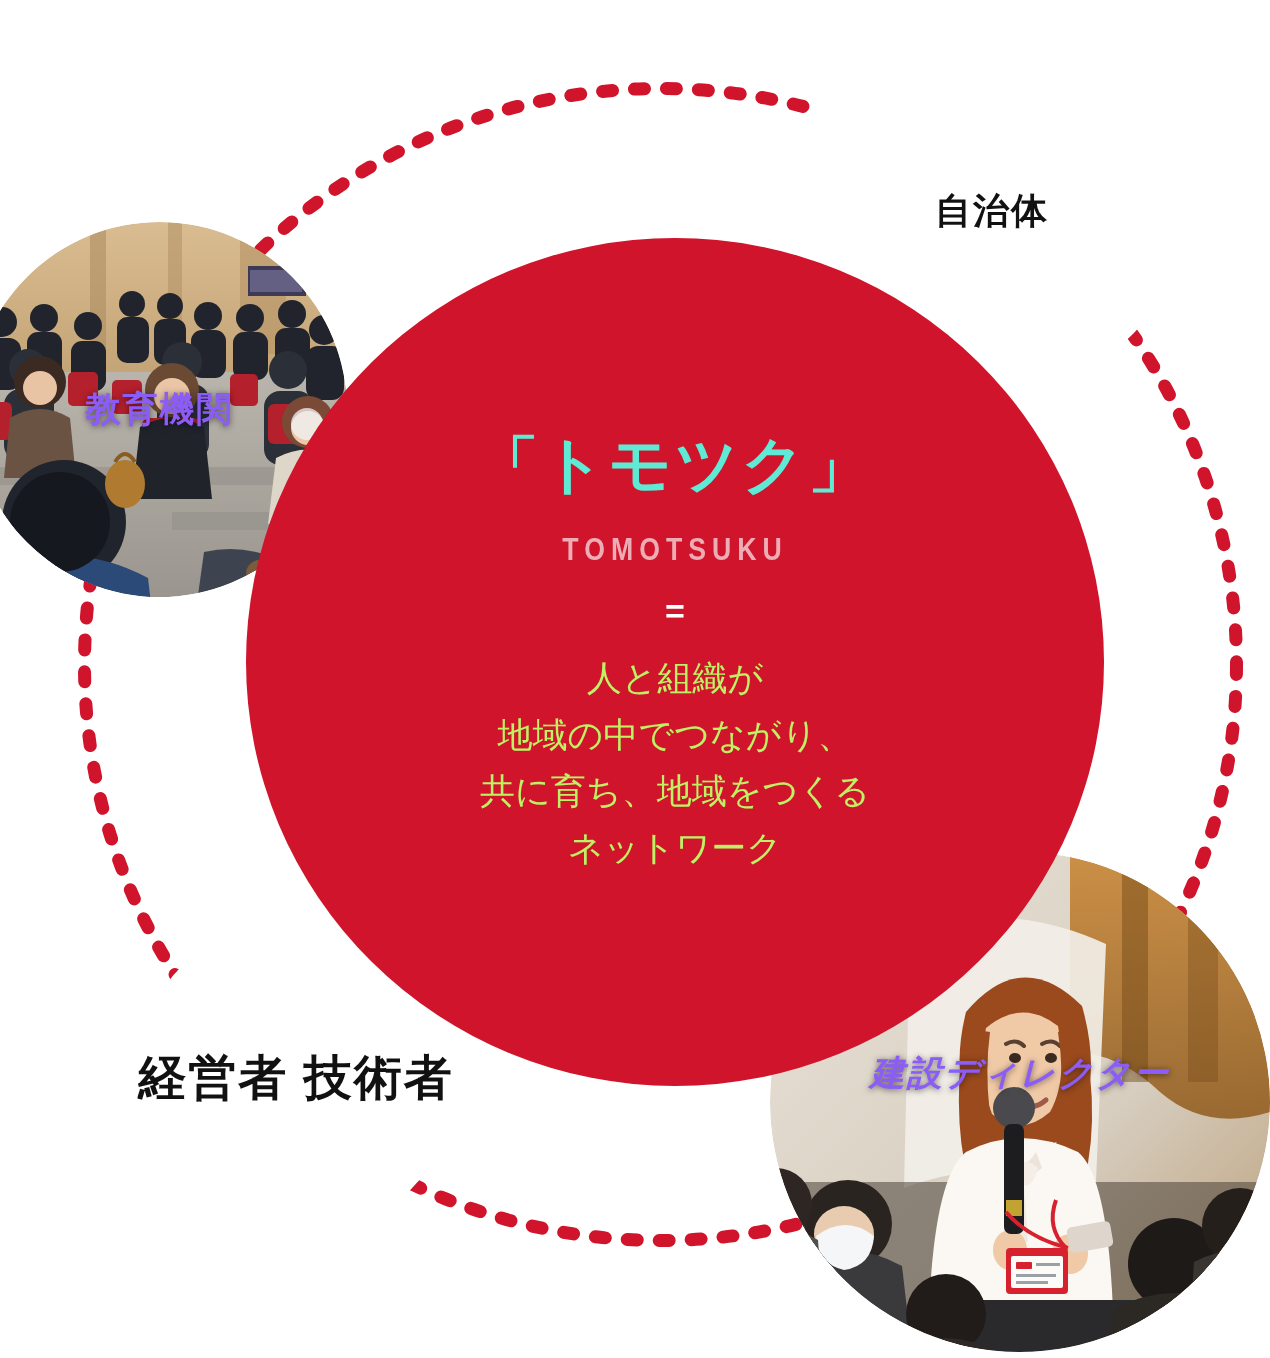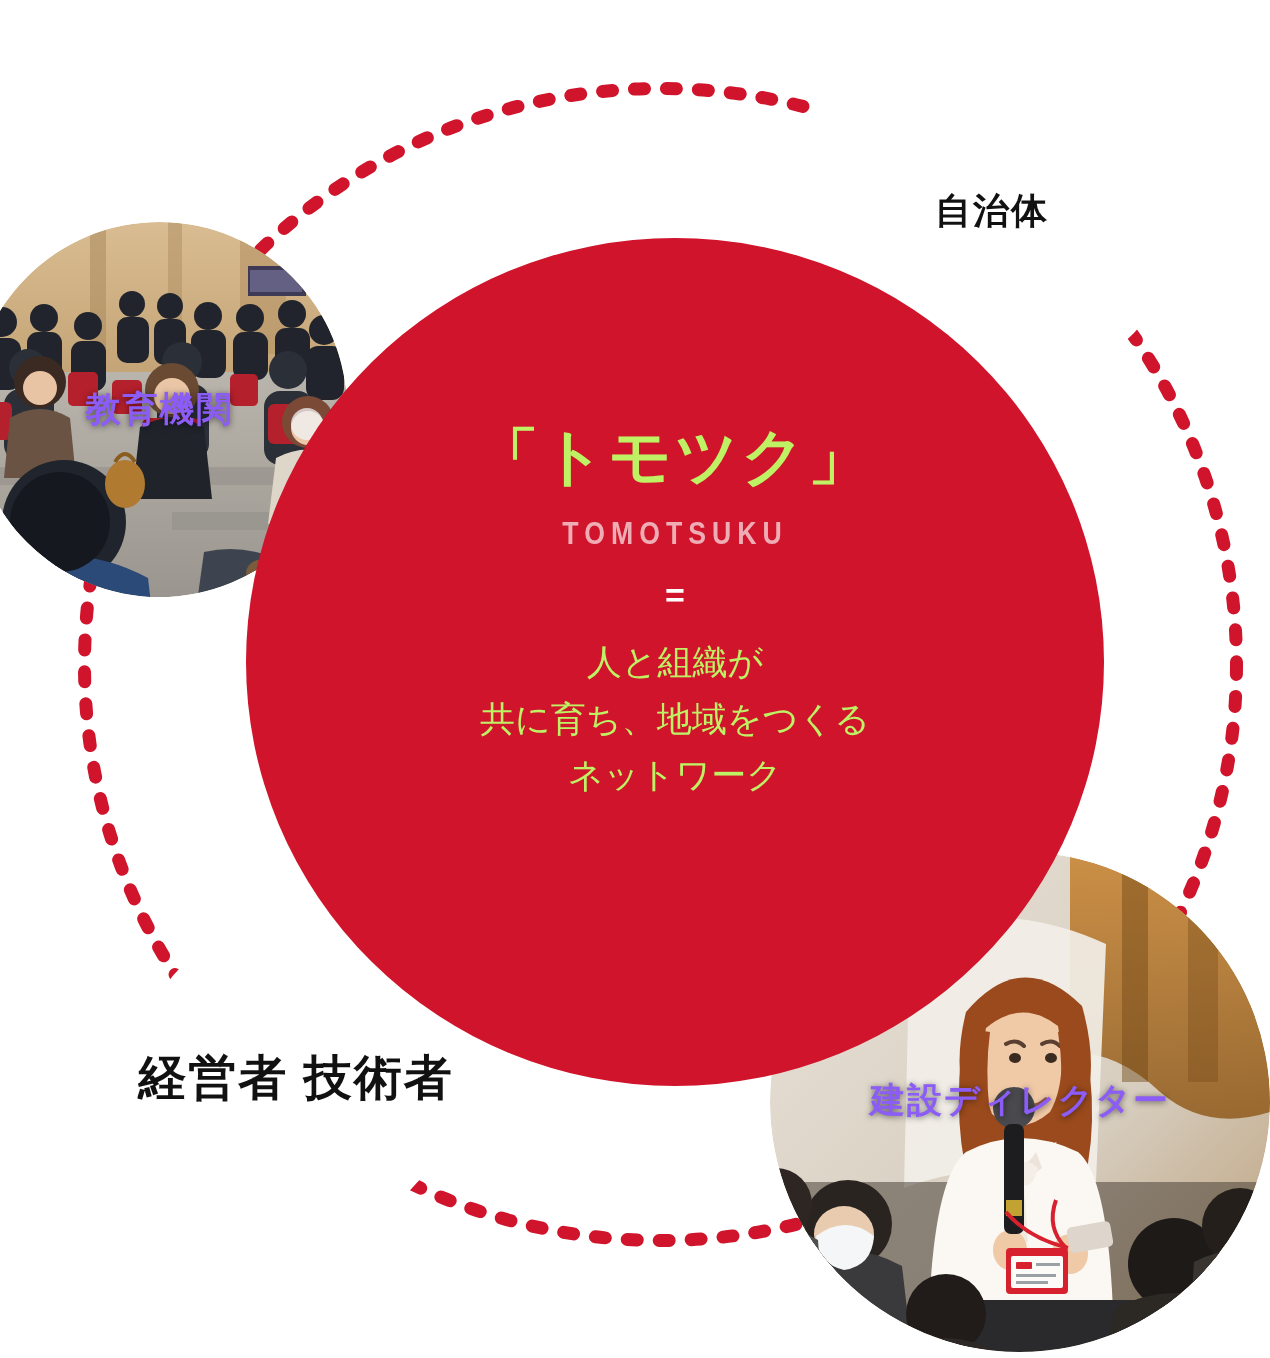--- a/index.html
+++ b/index.html
@@ -42,27 +42,27 @@
     z-index: 6;
     display: flex;
     flex-direction: column;
     align-items: center;
     justify-content: flex-start;
     padding-top: 188px;
     box-sizing: border-box;
   }
 
   .brand-title {
-    color: #bef264;
+    color: #5eead4;
     font-size: 62px;
     font-weight: 700;
     letter-spacing: 3px;
     line-height: 1;
     white-space: nowrap;
-    margin: 0;
+    margin: 8px;
   }
 
   .brand-roman {
     color: #eeadb5;
     font-size: 31px;
     font-weight: 700;
     letter-spacing: 7px;
     margin-top: 28px;
     transform: scaleX(0.86);
     white-space: nowrap;
@@ -150,21 +150,22 @@
   
   #bubble-kensetsu {
     left: 770px; top: 852px;
     width: 500px; height: 500px;
     z-index: 3;
   }
   #bubble-kensetsu .bubble-label {
     font-size: 35px;
     position: absolute;
     left: 0; right: 0;
-    top: 225px;
+    top: 198px;
+    font-style: italic;
   }
 </style>
 </head>
 <body>
 
 <div id="stage">
 
   <div class="dotted-ring">
     <svg viewBox="0 0 1165 1165" xmlns="http://www.w3.org/2000/svg">
       <circle cx="582.5" cy="582.5" r="576" fill="none" stroke="#D0142B" stroke-width="13" stroke-linecap="round" stroke-dasharray="10 22"></circle>
@@ -364,18 +365,19 @@
     </div>
     <span class="bubble-label">建設ディレクター</span>
   </div>
 
   <div class="main-circle">
     <div class="brand-title">「トモツク」</div>
     <div class="brand-roman">TOMOTSUKU</div>
     <div class="equals-mark">=</div>
     <div class="desc">
       <span class="line">人と組織が</span>
+      <span class="line">地域の中でつながり、</span>
       <span class="line">共に育ち、地域をつくる</span>
       <span class="line">ネットワーク</span>
     </div>
   </div>
 
 </div>
 
 </body></html>

